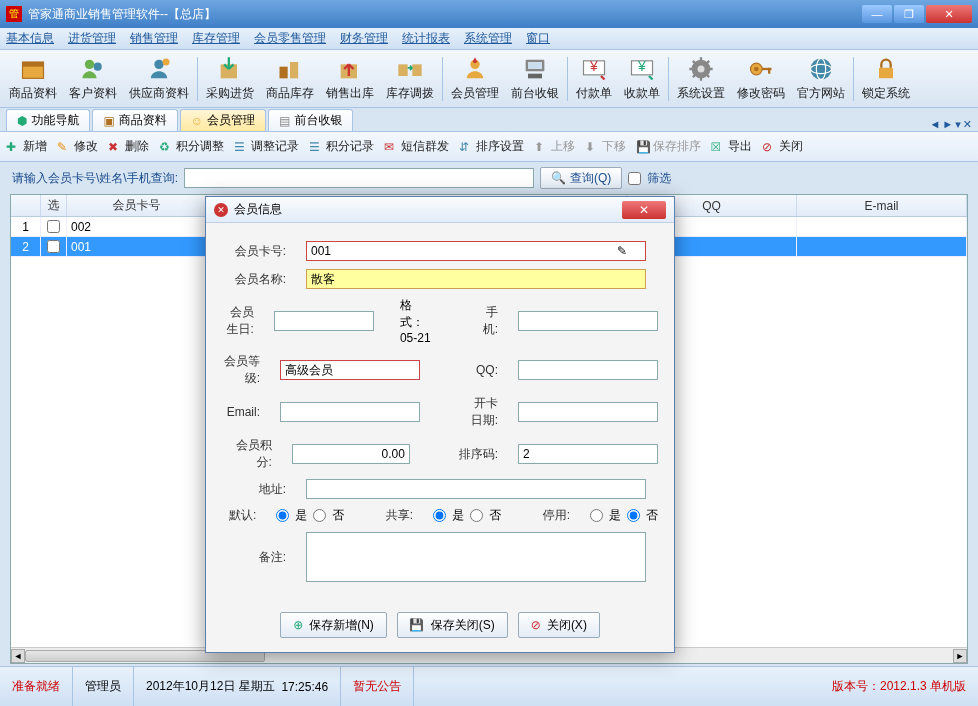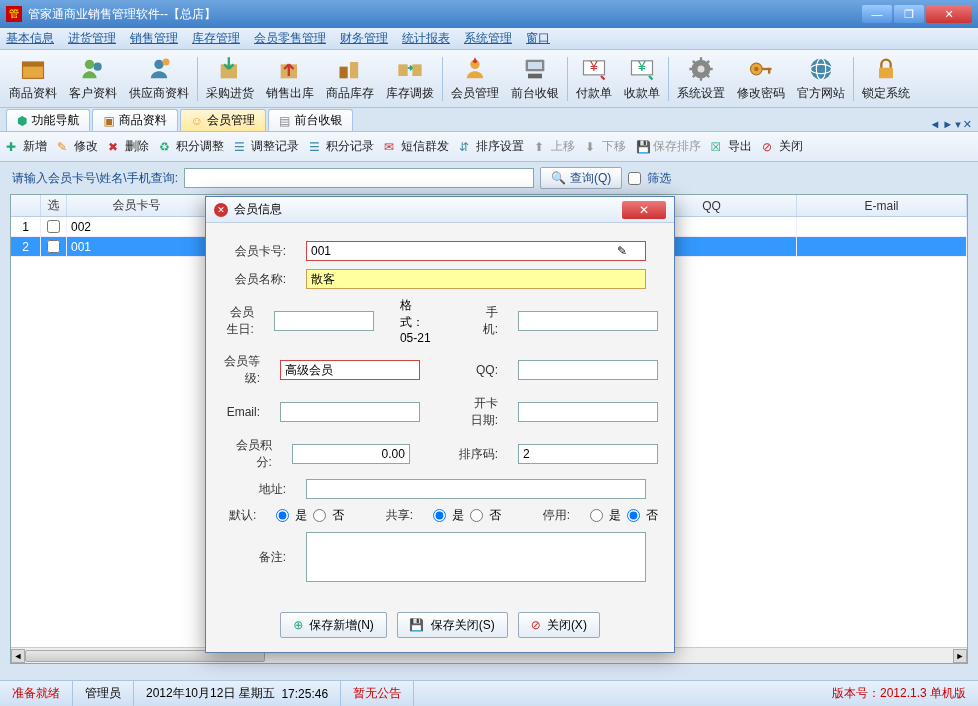--- a/index.html
+++ b/index.html
@@ -55,21 +55,21 @@
 .col-card { width: 140px; }
 .col-rest { flex: 1; }
 .col-qq { width: 170px; }
 .col-email { width: 170px; }
 .hscroll { position: absolute; bottom: 0; left: 0; right: 0; height: 16px; background: #eee; border-top: 1px solid #ccc; display: flex; align-items: center; }
 .hscroll .thumb { position: absolute; left: 14px; width: 240px; height: 12px; background: linear-gradient(#e8e8e8,#ccc); border: 1px solid #aaa; border-radius: 2px; }
 .hscroll .arr { width: 14px; height: 14px; background: #ddd; border: 1px solid #aaa; display: flex; align-items: center; justify-content: center; font-size: 9px; }
 .hscroll .arr.r { margin-left: auto; }
 
 
-.statusbar { position: absolute; bottom: 0; left: 0; right: 0; height: 26px; background: linear-gradient(#e8f1fb,#cfe0f4); border-top: 1px solid #a8c4e4; display: flex; align-items: flex-start; }
+.statusbar { position: absolute; bottom: 0; left: 0; right: 0; height: 40px; background: linear-gradient(#e8f1fb,#cfe0f4); border-top: 1px solid #a8c4e4; display: flex; align-items: flex-start; }
 .statusbar .cell { padding: 0 12px; border-right: 1px solid #a8c4e4; height: 100%; display: flex; align-items: center; }
 .statusbar .red { color: #c00; }
 .statusbar .spacer { flex: 1; }
 
 
 .dialog { position: absolute; left: 205px; top: 196px; width: 470px; background: #f4f4f4; border: 1px solid #5a7fb0; box-shadow: 0 4px 20px rgba(0,0,0,.4); }
 .dlg-title { height: 26px; background: linear-gradient(#fafcfe,#e2ecf8); display: flex; align-items: center; padding: 0 8px; gap: 6px; border-bottom: 1px solid #c0d0e4; }
 .dlg-title .icon { width: 14px; height: 14px; background: #c33; border-radius: 50%; display: inline-flex; align-items: center; justify-content: center; color: #fff; font-size: 9px; }
 .dlg-title .t { flex: 1; }
 .dlg-close { width: 44px; height: 18px; background: linear-gradient(#e77,#c33); color: #fff; border-radius: 2px; display: flex; align-items: center; justify-content: center; cursor: pointer; }
@@ -141,31 +141,31 @@
   <div class="tool-sep"></div>
   <div class="tool-item">
       <svg viewBox="0 0 24 24">
         <rect x="4" y="8" width="14" height="12" fill="#d8b060"></rect>
         <path d="M11 2v10m0 0l-4-4m4 4l4-4" stroke="#2a7" stroke-width="2" fill="none"></path>
       </svg>
       <span>采购进货</span>
     </div>
   <div class="tool-item">
       <svg viewBox="0 0 24 24">
+        <rect x="3" y="10" width="7" height="10" fill="#b07020"></rect>
+        <rect x="12" y="6" width="7" height="14" fill="#d8b060"></rect>
+      </svg>
+      <span>商品库存</span>
+    </div>
+  <div class="tool-item">
+      <svg viewBox="0 0 24 24">
         <rect x="4" y="8" width="14" height="12" fill="#d8b060"></rect>
         <path d="M11 18V8m0 0l-4 4m4-4l4 4" stroke="#c33" stroke-width="2" fill="none"></path>
       </svg>
       <span>销售出库</span>
-    </div>
-  <div class="tool-item">
-      <svg viewBox="0 0 24 24">
-        <rect x="3" y="10" width="7" height="10" fill="#b07020"></rect>
-        <rect x="12" y="6" width="7" height="14" fill="#d8b060"></rect>
-      </svg>
-      <span>商品库存</span>
     </div>
   <div class="tool-item">
       <svg viewBox="0 0 24 24">
         <rect x="2" y="8" width="8" height="10" fill="#d8b060"></rect>
         <rect x="14" y="8" width="8" height="10" fill="#d8b060"></rect>
         <path d="M10 11h4m0 0l-2-2m2 2l-2 2" stroke="#2a7" stroke-width="1.5" fill="none"></path>
       </svg>
       <span>库存调拨</span>
     </div>
   <div class="tool-sep"></div>

